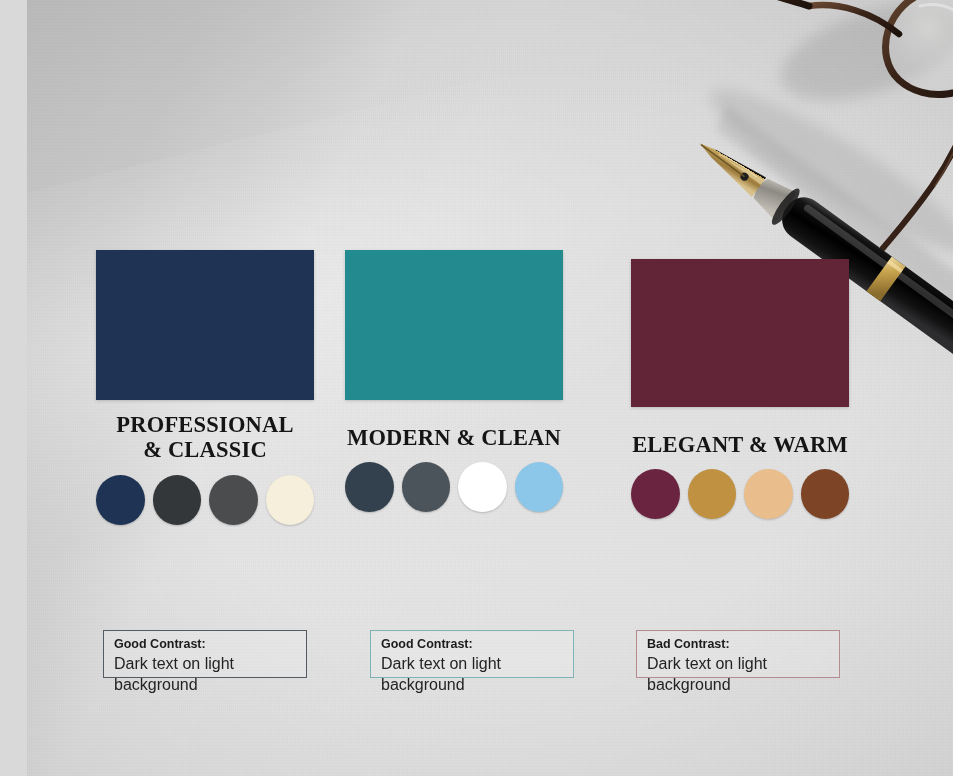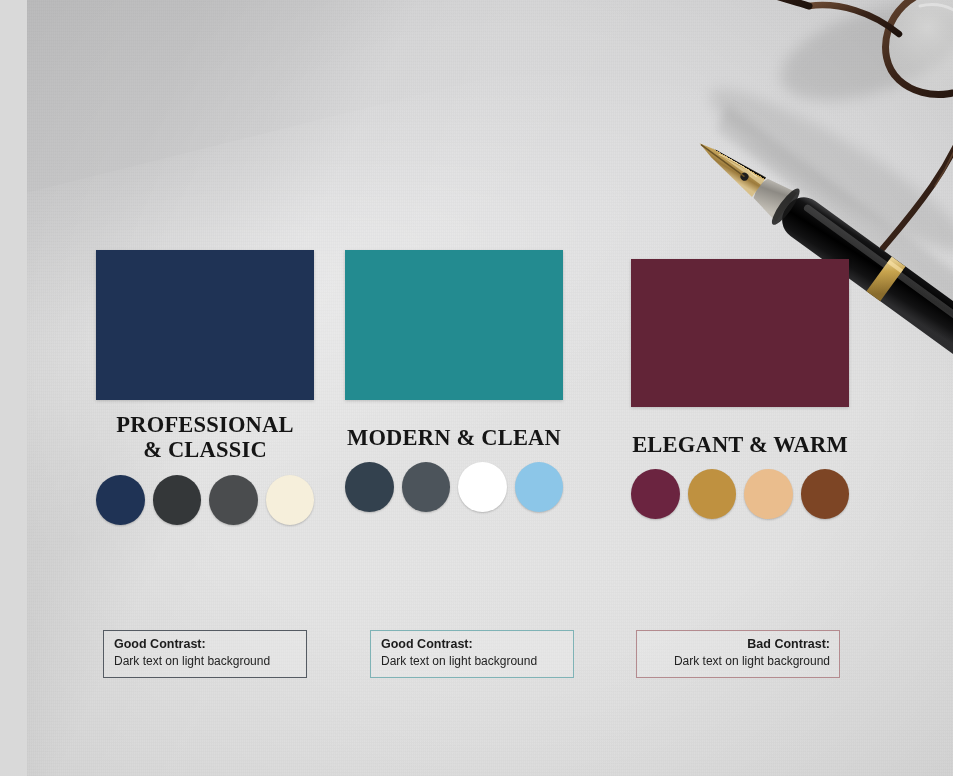--- a/index.html
+++ b/index.html
@@ -122,33 +122,33 @@
     top: 630px;
     width: 204px;
     height: 48px;
     border: 1px solid #5a6068;
     background: rgba(255,255,255,0.16);
     padding: 5px 9px 2px 10px;
     box-sizing: border-box;
   }
   .note.n1 { left: 76px;  border-color: #555b63; }
   .note.n2 { left: 343px; border-color: #7fb3b6; }
-  .note.n3 { left: 609px; border-color: #b48b8f; text-align: right; }
+  .note.n3 { left: 609px; border-color: #b48b8f; }
 
   .note-title {
     font-family: "Liberation Sans", sans-serif;
     font-weight: bold;
     font-size: 12.5px;
     color: #1b1b1b;
     line-height: 1.35;
   }
   .note-body {
     font-family: "Liberation Sans", sans-serif;
     font-weight: normal;
-    font-size: 12px;
+    font-size: 16px;
     color: #232323;
     line-height: 1.35;
   }
 </style>
 </head>
 <body>
 
 <div id="stage">
 
   <div class="paper-base"></div>

